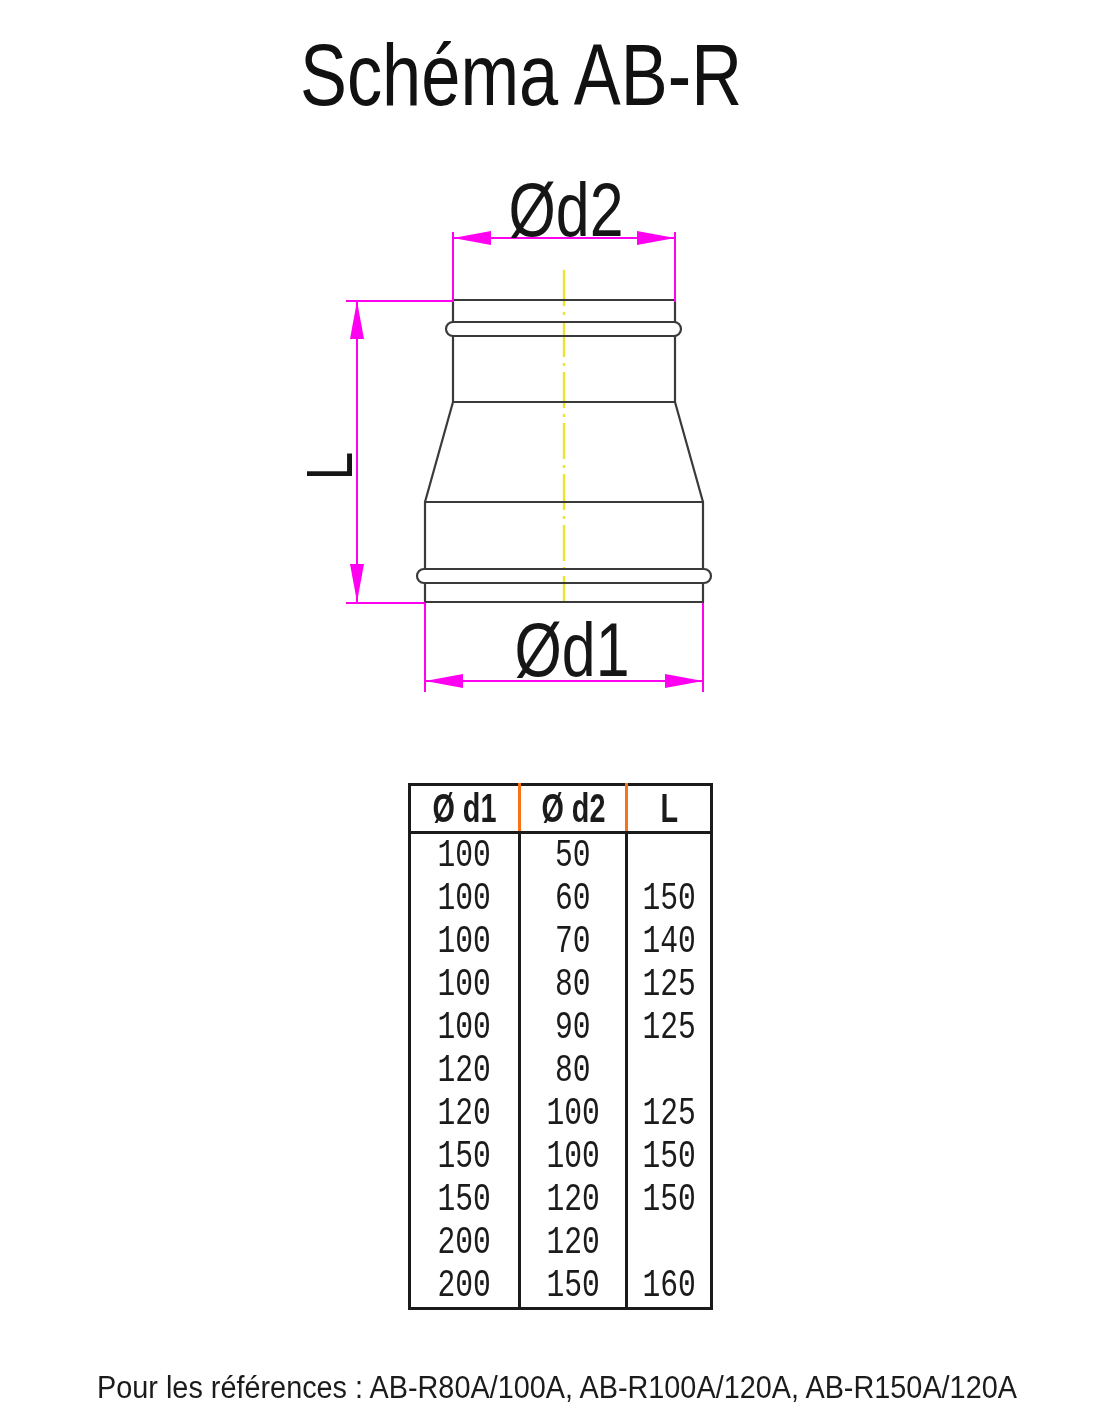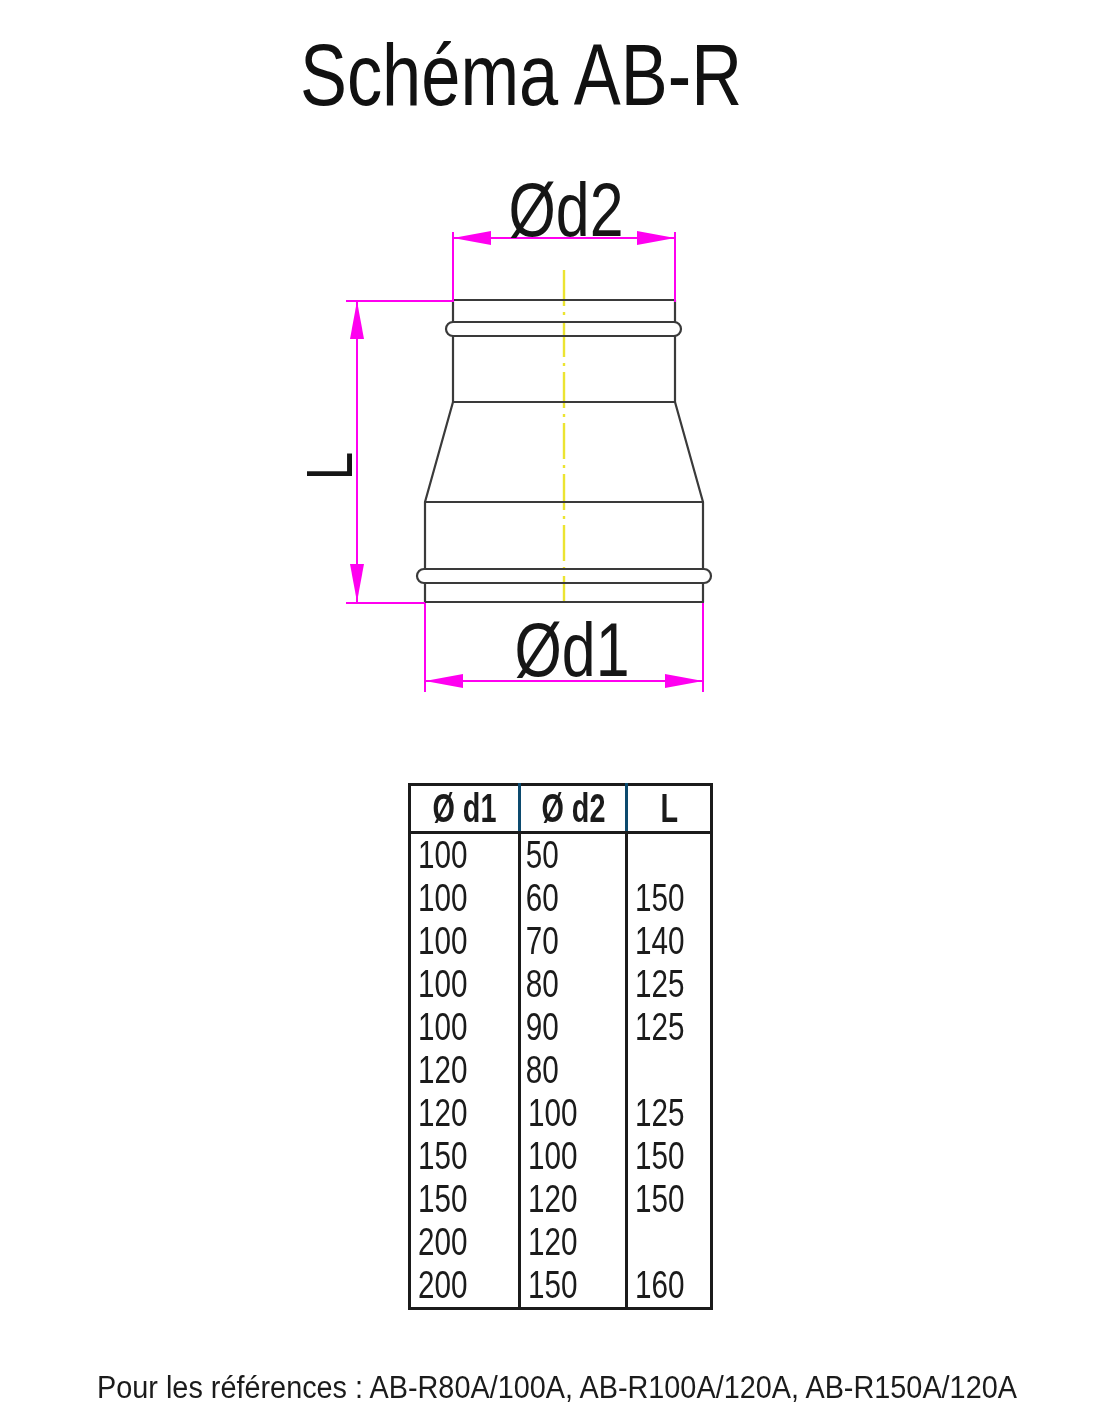--- a/index.html
+++ b/index.html
@@ -30,33 +30,33 @@
     left:408px;top:783px;
     width:302px;
     border-collapse:collapse;
     table-layout:fixed;
   }
   table.spec, table.spec th, table.spec td{
     border:0 solid #1b1b1b;
   }
   table.spec{border:3px solid #1b1b1b;}
   table.spec th{
-    border-left:3px solid #0c4a6e;
+    border-left:3px solid #f97316;
     border-bottom:3px solid #1b1b1b;
     height:45px;
     font-size:40px;font-weight:bold;
     text-align:center;vertical-align:middle;
     padding:0;color:#1b1b1b;
   }
   table.spec td{
     border-left:3px solid #1b1b1b;
     height:40.5px;
     font-size:38px;font-weight:normal;
-    text-align:left;vertical-align:middle;
-    padding:0;color:#1b1b1b;
+    text-align:center;vertical-align:middle;
+    padding:0;color:#1b1b1b;font-family:Liberation Mono, monospace;
   }
   table.spec th:first-child, table.spec td:first-child{border-left:none;margin-top:43px;}
   .sq{display:inline-block;transform:scaleX(0.78);white-space:nowrap;}
   .sqh{display:inline-block;transform:scaleX(0.72);white-space:nowrap;}
   .footer{
     position:absolute;
     top:1367px;left:557px;
     transform:translateX(-50%) scaleX(0.93);
     font-size:31px;line-height:42px;
     white-space:nowrap;

